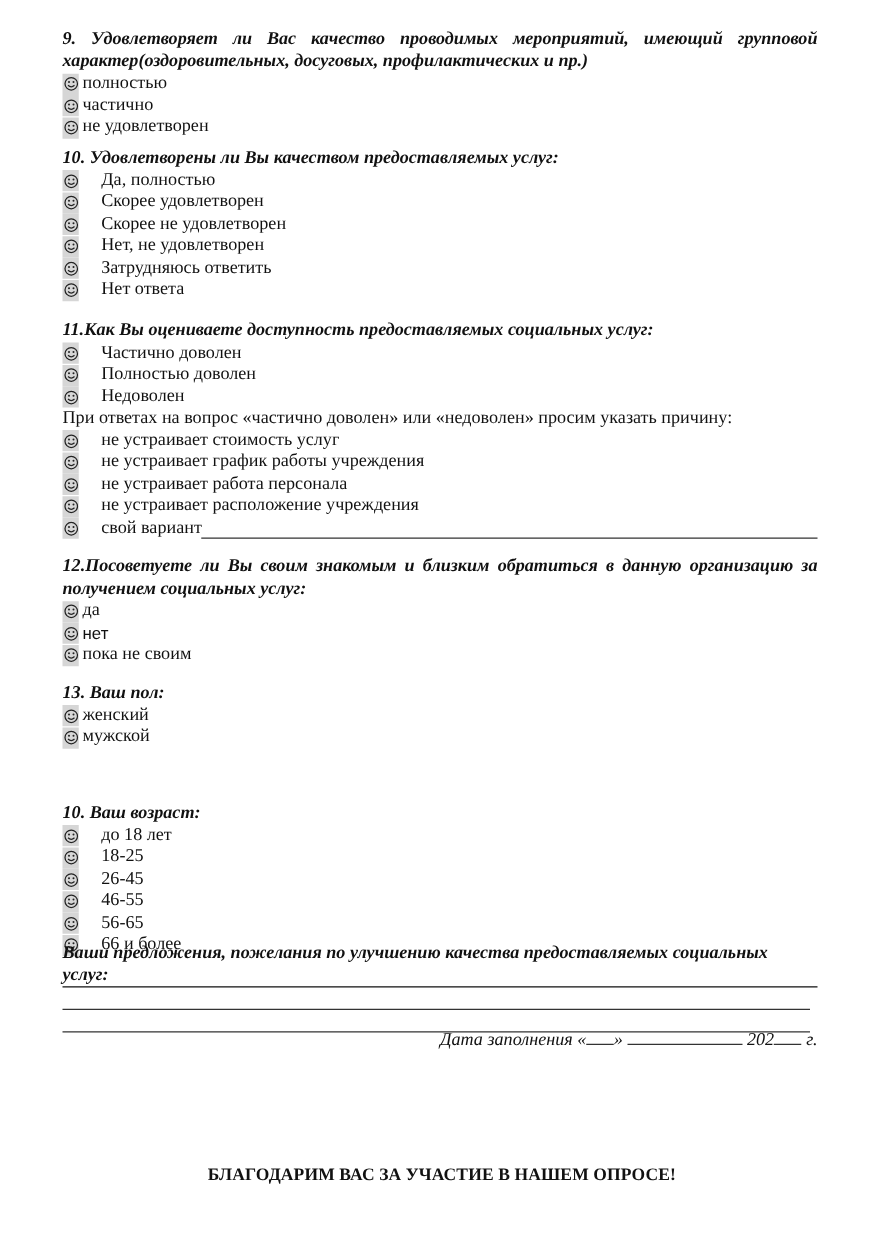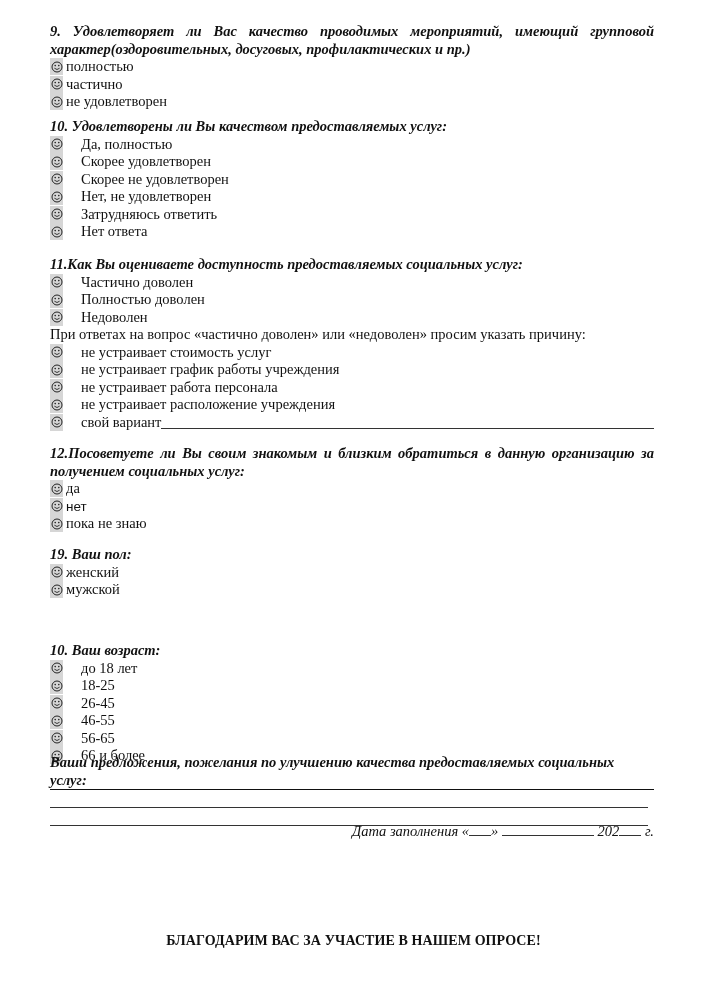--- a/index.html
+++ b/index.html
@@ -7,21 +7,21 @@
       width: 707px; height: 1000px; position: relative; overflow: hidden;
       font-family: "Liberation Serif", "DejaVu Serif", serif;
       color: #111111; font-size: 14.5px;
     }
     .page { position: absolute; left: 50px; top: 0; width: 604px; }
     .q { position: absolute; left: 0; width: 604px; }
     .qtitle {
       font-weight: bold; font-style: italic; font-size: 14.5px; line-height: 17.5px;
       margin: 0; text-align: justify; text-align-last: left;
     }
-    .opt { display: flex; align-items: center; height: 17.5px; line-height: 17.5px; white-space: nowrap; }
+    .opt { display: flex; align-items: flex-end; height: 17.5px; line-height: 17.5px; white-space: nowrap; }
     .smile {
       display: inline-block; width: 13px; height: 17px; background: #d6d6d6;
       position: relative; flex: 0 0 auto;
     }
     .smile svg { position: absolute; left: 0.5px; top: 2.5px; }
     .opt .label { margin-left: 3px; }
     .opt.gap .label { margin-left: 18px; }
     .opt.sans .label { font-family: "Liberation Sans", "DejaVu Sans", sans-serif; font-size: 13.5px; }
     .note { line-height: 17.5px; margin: 0; }
     .line-fill { display: inline-block; border-bottom: 1px solid #333; height: 13px; vertical-align: baseline; }
@@ -269,26 +269,26 @@
       </div>
     <div class="opt">
         <span class="smile">
           <svg width="12" height="12" viewBox="0 0 12 12">
             <circle cx="6" cy="6" r="5" fill="none" stroke="#222" stroke-width="1"></circle>
             <circle cx="4.2" cy="4.6" r="0.8" fill="#222"></circle>
             <circle cx="7.8" cy="4.6" r="0.8" fill="#222"></circle>
             <path d="M3.4 7.2 Q6 9.8 8.6 7.2" fill="none" stroke="#222" stroke-width="0.9"></path>
           </svg>
         </span>
-        <span class="label">пока не знаю</span>
+        <span class="label">пока не своим</span>
       </div>
   </div>
 
   <div class="q" style="top:546px">
-    <p class="qtitle">19. Ваш пол:</p>
+    <p class="qtitle">13. Ваш пол:</p>
     <div class="opt">
         <span class="smile">
           <svg width="12" height="12" viewBox="0 0 12 12">
             <circle cx="6" cy="6" r="5" fill="none" stroke="#222" stroke-width="1"></circle>
             <circle cx="4.2" cy="4.6" r="0.8" fill="#222"></circle>
             <circle cx="7.8" cy="4.6" r="0.8" fill="#222"></circle>
             <path d="M3.4 7.2 Q6 9.8 8.6 7.2" fill="none" stroke="#222" stroke-width="0.9"></path>
           </svg>
         </span>
         <span class="label">женский</span>

